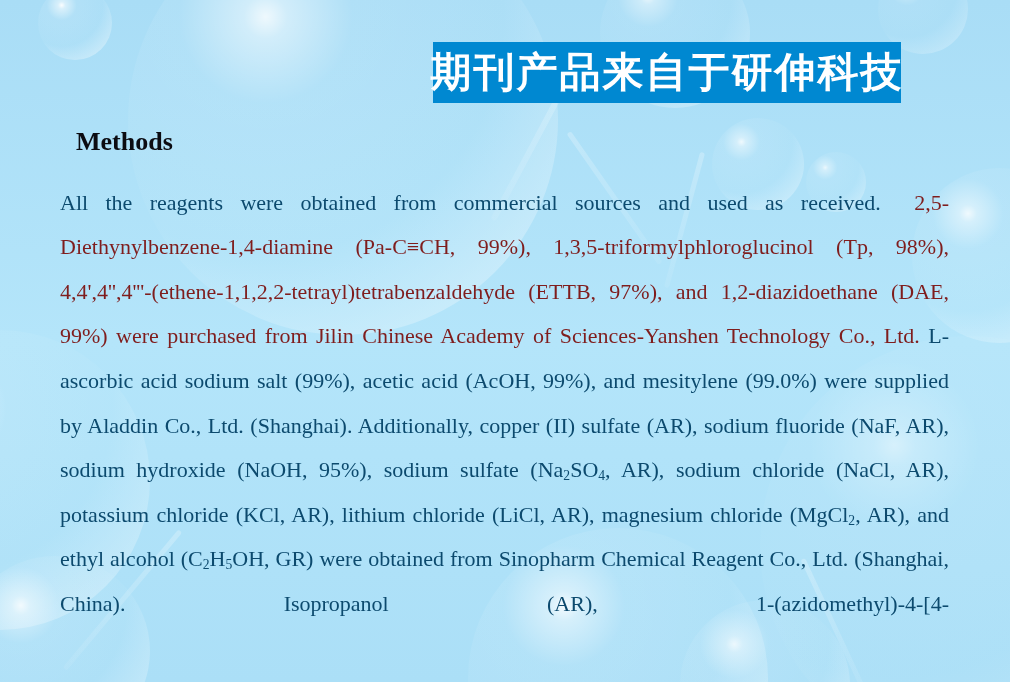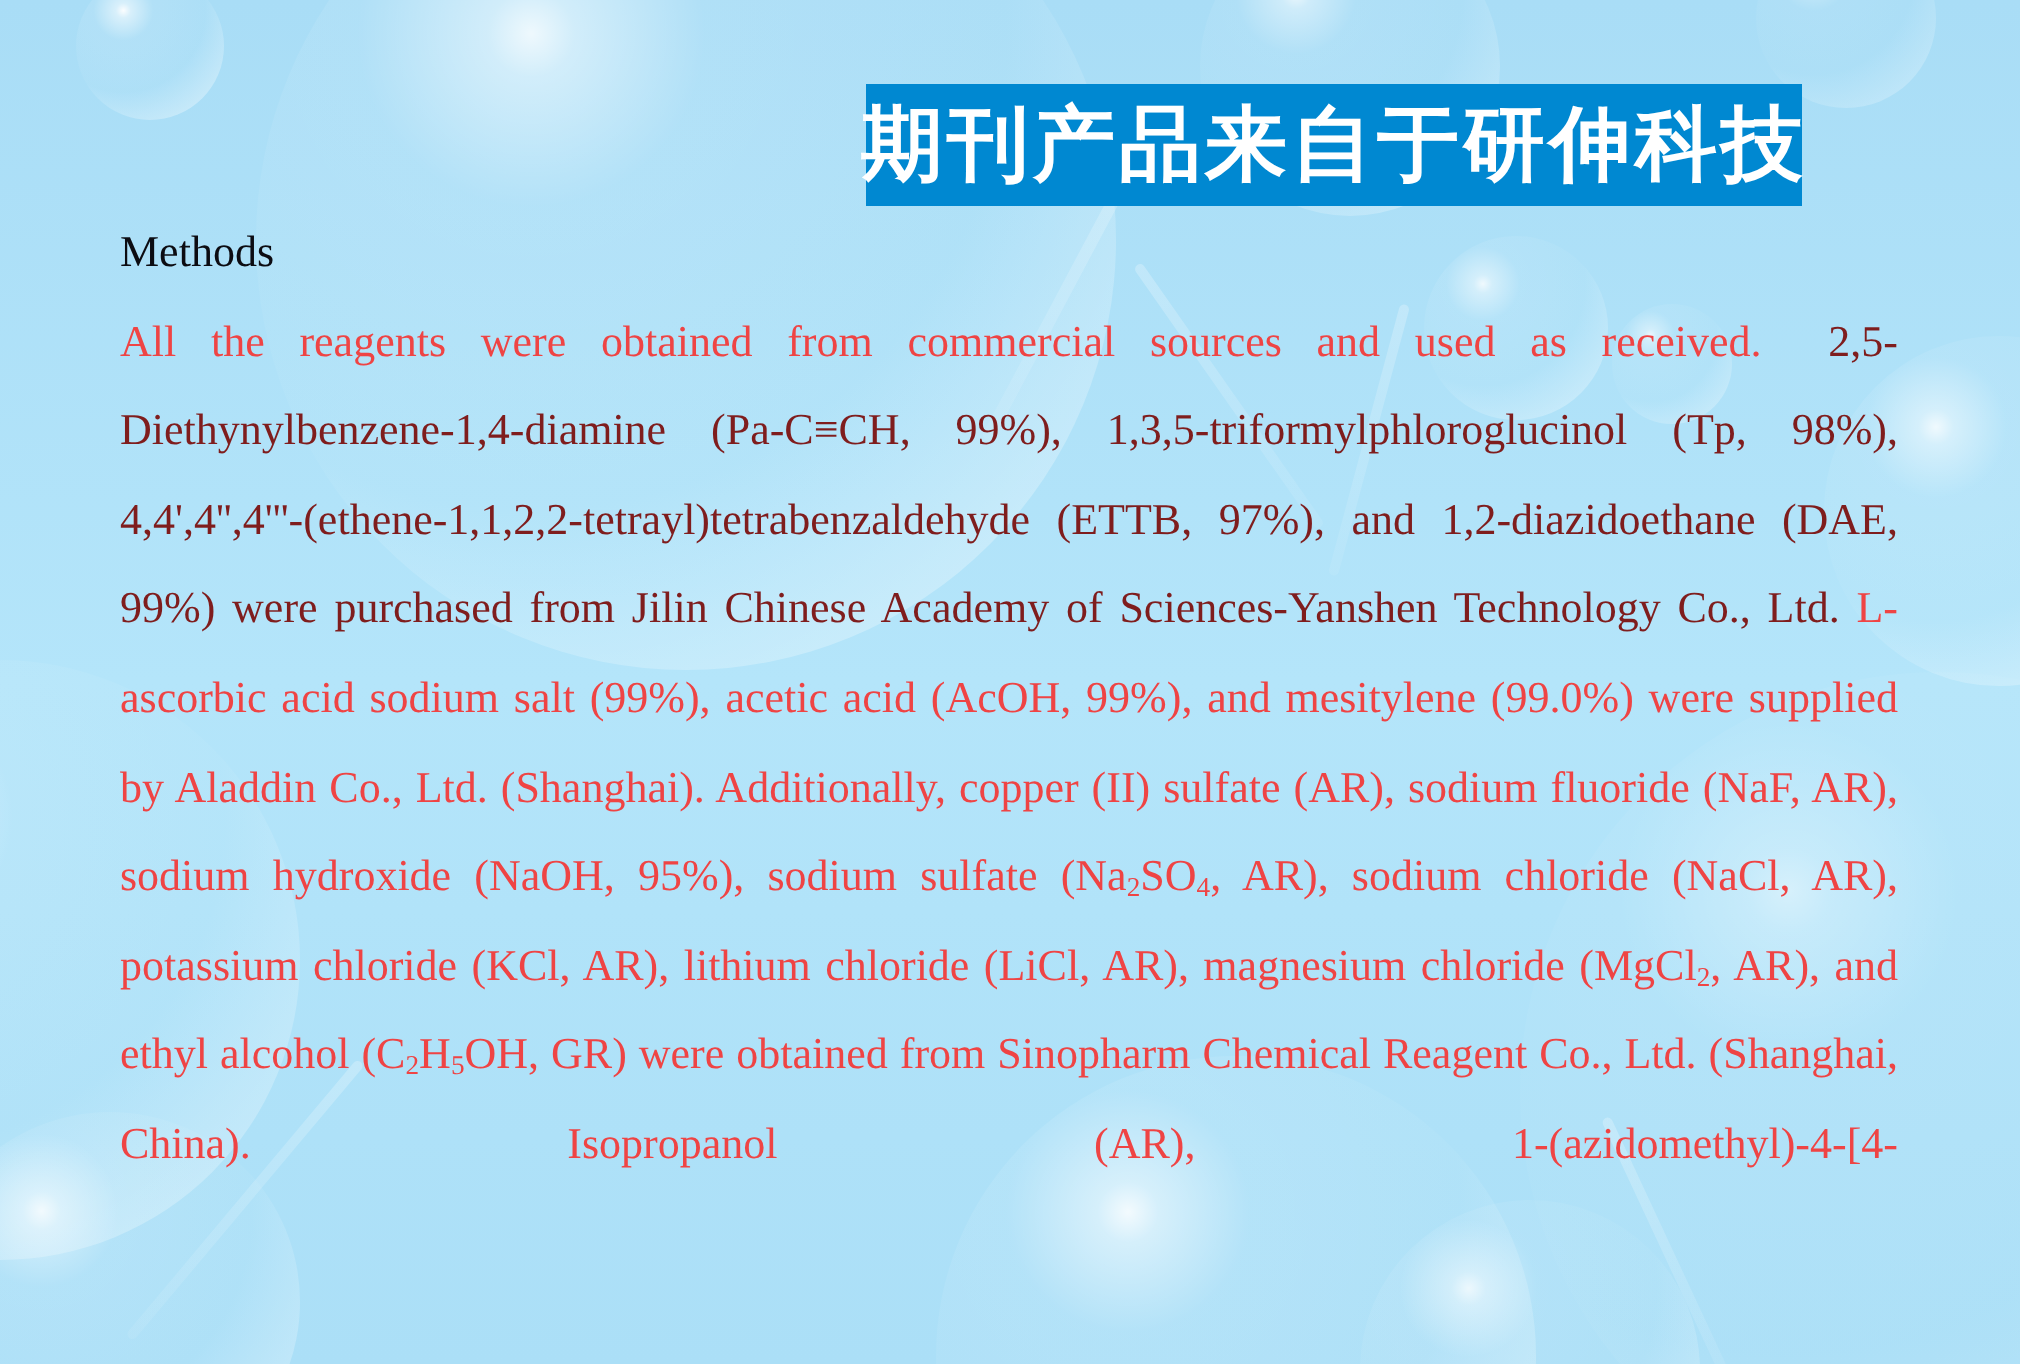--- a/index.html
+++ b/index.html
@@ -47,28 +47,28 @@
   .banner{
     position:absolute;left:433px;top:42px;width:468px;height:61px;
     background:#0088d1;color:#ffffff;
     display:flex;align-items:center;justify-content:center;
     font-family:"DejaVu Sans","Liberation Sans",sans-serif;
     font-weight:bold;font-size:41px;letter-spacing:2px;white-space:nowrap;
   }
   
   .content{position:absolute;left:60px;top:104px;width:889px;}
   .doc-heading{
-    font-size:22px;font-weight:normal;line-height:44.6px;color:#0c0c12;margin:0;
+    font-size:26px;font-weight:bold;line-height:44.6px;color:#0c0c12;margin:16px;
   }
   .para{
     font-size:22px;line-height:44.6px;margin:0;color:#0c0c12;
     text-align:justify;text-align-last:justify;
   }
   .para sub{font-size:0.62em;line-height:0;vertical-align:-0.22em;}
-  .run-black{color:#ef4444;}
+  .run-black{color:#0c4a6e;}
   .run-blue{color:#7f1d1d;margin-left:16px;}
 </style>
 </head>
 <body>
 
 <div class="bubble b1"></div>
 <div class="bubble b2"></div>
 <div class="bubble b3"></div>
 <div class="bubble b12"></div>
 <div class="bond l1"></div>

